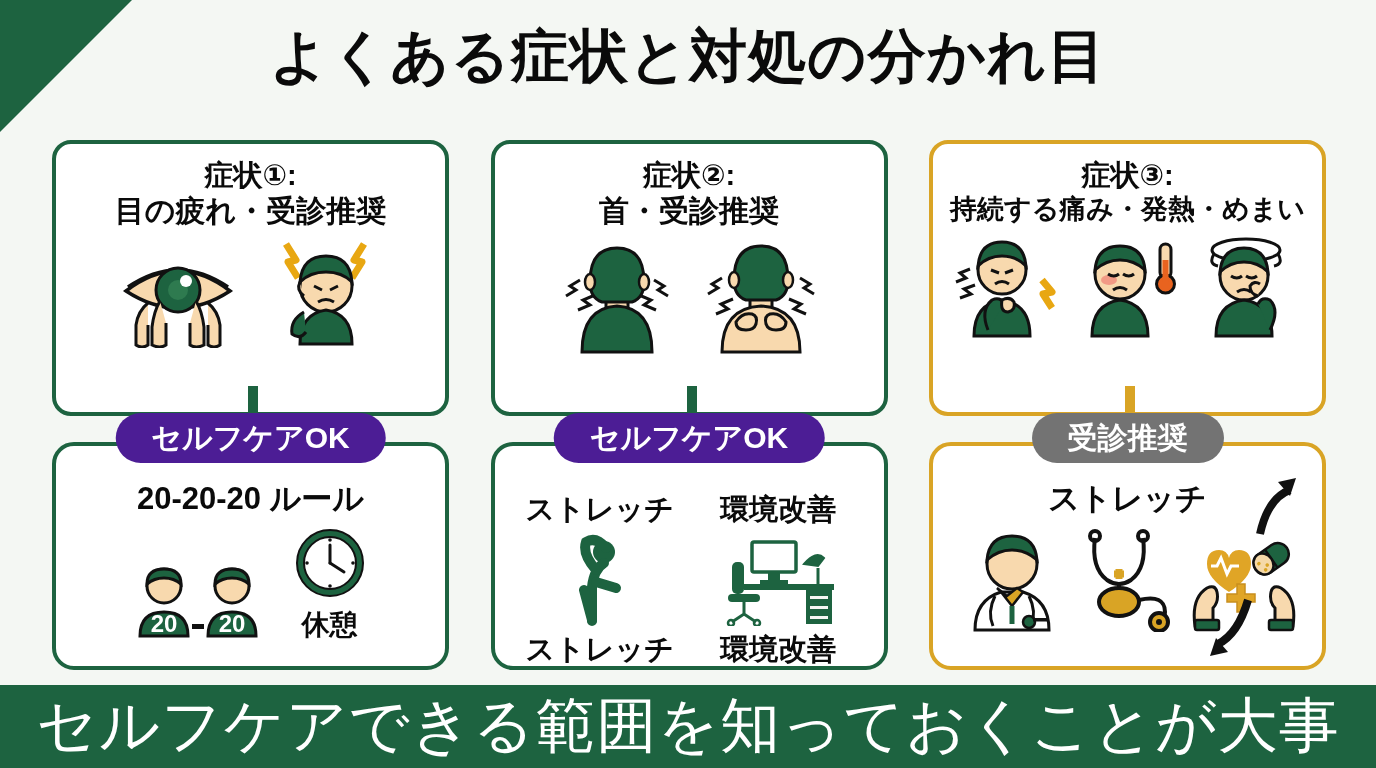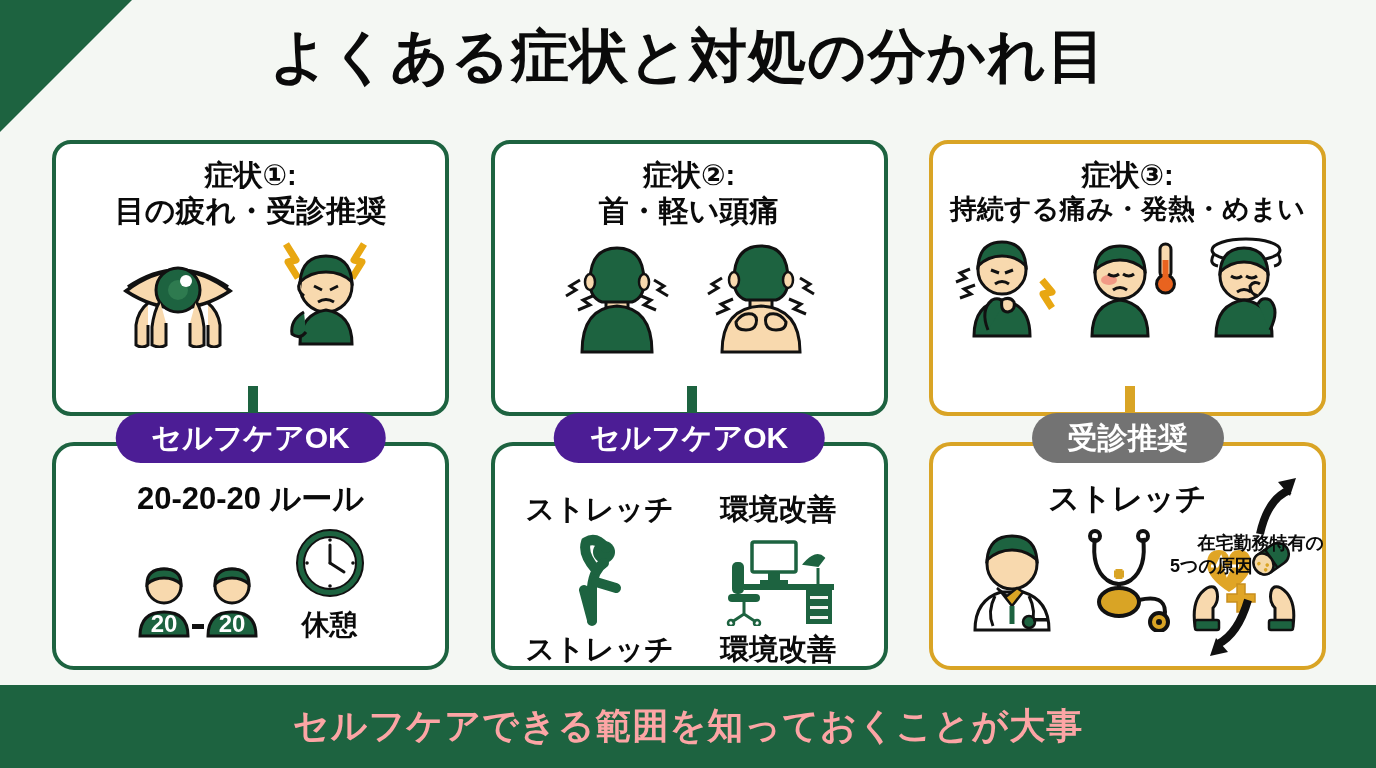--- a/index.html
+++ b/index.html
@@ -167,23 +167,23 @@
     left: 0; bottom: 0;
     width: 1376px;
     height: 83px;
     background: #1D6340;
     display: flex;
     align-items: center;
     justify-content: center;
     z-index: 4;
   }
   #footer-text {
-    color: #fca5a5;
-    font-size: 36px;
-    font-weight: 700;
+    color: #ffffff;
+    font-size: 60px;
+    font-weight: 400;
     letter-spacing: 1px;
     white-space: nowrap;
   }
 </style>
 </head>
 <body>
 
 <div id="corner-triangle"></div>
 
 <div id="page-title">よくある症状と対処の分かれ目</div>
@@ -267,21 +267,21 @@
         </div>
       </div>
     </div>
   </div>
 
   <div class="column">
 
     <div class="card card-top">
       <div class="card-title">
         <span>症状②:</span>
-        <span class="l2">首・軽い頭痛</span>
+        <span class="l2">首・受診推奨</span>
       </div>
       <div class="icon-row">
         <span>
           <svg width="118" height="116" viewBox="0 0 118 116">
             <path d="M8 58 l10 -6 l-6 -4 l10 -6" fill="none" stroke="#111" stroke-width="3"></path>
             <path d="M20 72 l12 -5 l-7 -5 l12 -5" fill="none" stroke="#111" stroke-width="3"></path>
             <path d="M110 58 l-10 -6 l6 -4 l-10 -6" fill="none" stroke="#111" stroke-width="3"></path>
             <path d="M98 72 l-12 -5 l7 -5 l-12 -5" fill="none" stroke="#111" stroke-width="3"></path>
             <rect x="48" y="50" width="22" height="22" fill="#F8D9AE" stroke="#111" stroke-width="3"></rect>
             <path d="M32 44 q0 -34 27 -34 q27 0 27 34 q0 16 -12 20 l-30 0 q-12 -4 -12 -20 Z" fill="#1D6340" stroke="#111" stroke-width="3"></path>
@@ -460,23 +460,19 @@
     </div>
 
     <svg id="arrow-up" width="56" height="60" viewBox="0 0 56 60">
       <path d="M12 58 q8 -36 30 -44" stroke="#111" stroke-width="8" fill="none"></path>
       <path d="M48 2 l-18 4 l12 14 Z" fill="#111"></path>
     </svg>
     <svg id="arrow-down" width="56" height="62" viewBox="0 0 56 62">
       <path d="M46 4 q-10 34 -30 44" stroke="#111" stroke-width="8" fill="none"></path>
       <path d="M8 60 l18 -4 l-12 -14 Z" fill="#111"></path>
     </svg>
-    <div id="annotation">
-      <span>在宅勤務特有の</span>
-      <span class="ln2">5つの原因</span>
-    </div>
   </div>
 
 </div>
 
 <div id="footer-banner">
   <span id="footer-text">セルフケアできる範囲を知っておくことが大事</span>
 </div>
 
 </body></html>

